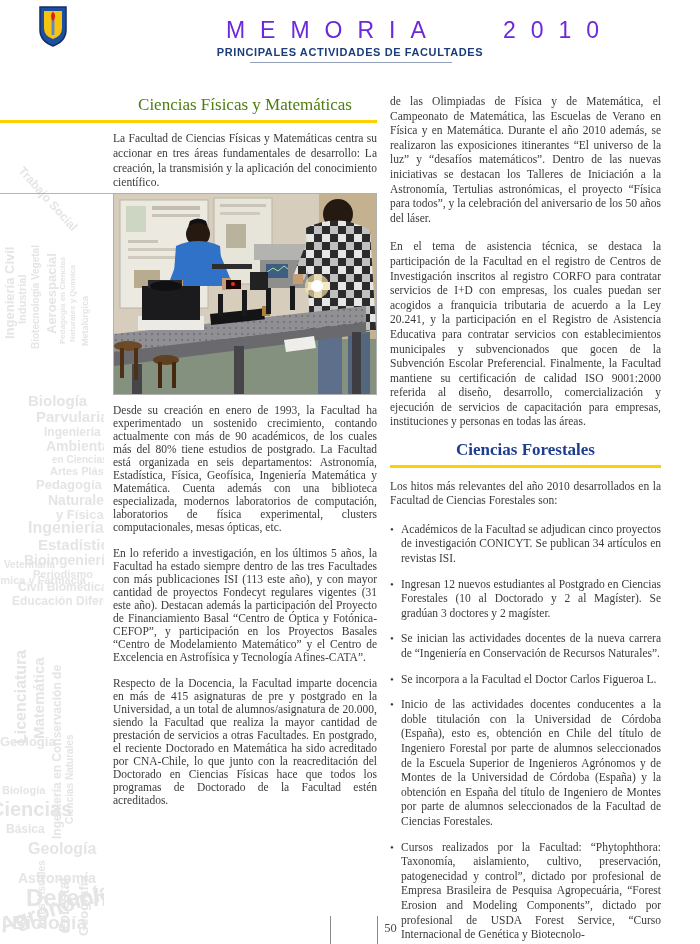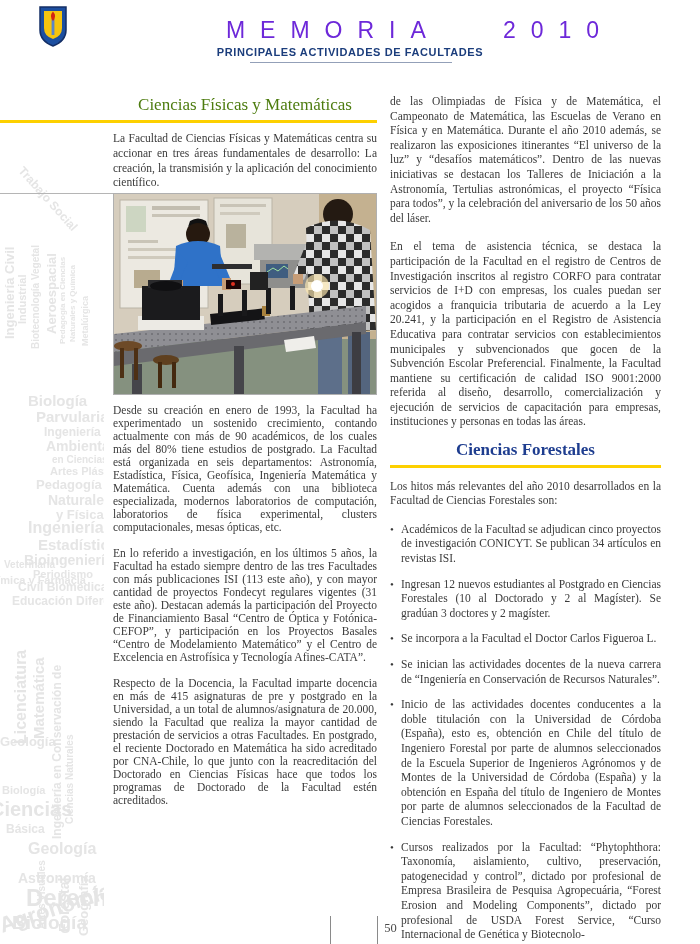--- a/index.html
+++ b/index.html
@@ -208,22 +208,22 @@
   </div>
 
   <div class="right-flow">
     <p>de las Olimpiadas de Física y de Matemática, el Campeonato de Matemática, las Escuelas de Verano en Física y en Matemática. Durante el año 2010 además, se realizaron las exposiciones itinerantes “El universo de la luz” y “desafíos matemáticos”. Dentro de las nuevas iniciativas se destacan los Talleres de Iniciación a la Astronomía, Tertulias astronómicas, el proyecto “Física para todos”, y la celebración del aniversario de los 50 años del láser.</p>
     <p>En el tema de asistencia técnica, se destaca la participación de la Facultad en el registro de Centros de Investigación inscritos al registro CORFO para contratar servicios de I+D con empresas, los cuales puedan ser acogidos a franquicia tributaria de acuerdo a la Ley 20.241, y la participación en el Registro de Asistencia Educativa para contratar servicios con establecimientos municipales y subvencionados que gocen de la Subvención Escolar Preferencial. Finalmente, la Facultad mantiene su certificación de calidad ISO 9001:2000 referida al diseño, desarrollo, comercialización y ejecución de servicios de capacitación para empresas, instituciones y personas en todas las áreas.</p>
     <h2 class="h-forestales">Ciencias Forestales</h2>
     <p class="forestales-intro">Los hitos más relevantes del año 2010 desarrollados en la Facultad de Ciencias Forestales son:</p>
     <ul class="bullets">
       <li>Académicos de la Facultad se adjudican cinco proyectos de investigación CONICYT. Se publican 34 artículos en revistas ISI.</li>
       <li>Ingresan 12 nuevos estudiantes al Postgrado en Ciencias Forestales (10 al Doctorado y 2 al Magíster). Se gradúan 3 doctores y 2 magíster.</li>
+      <li>Se inician las actividades docentes de la nueva carrera de “Ingeniería en Conservación de Recursos Naturales”.</li>
       <li>Se incorpora a la Facultad el Doctor Carlos Figueroa L.</li>
-      <li>Se inician las actividades docentes de la nueva carrera de “Ingeniería en Conservación de Recursos Naturales”.</li>
       <li>Inicio de las actividades docentes conducentes a la doble titulación con la Universidad de Córdoba (España), esto es, obtención en Chile del título de Ingeniero Forestal por parte de alumnos seleccionados de la Escuela Superior de Ingenieros Agrónomos y de Montes de la Universidad de Córdoba (España) y la obtención en España del título de Ingeniero de Montes por parte de alumnos seleccionados de la Facultad de Ciencias Forestales.</li>
       <li>Cursos realizados por la Facultad: “Phytophthora: Taxonomía, aislamiento, cultivo, preservación, patogenecidad y control”, dictado por profesional de Empresa Brasileira de Pesquisa Agropecuária, “Forest Erosion and Modeling Components”, dictado por profesional de USDA Forest Service, “Curso Internacional de Genética y Biotecnolo-</li>
     </ul>
   </div>
 
   <div class="pg-line l"></div>
   <div class="pg-line r"></div>
   <div class="pg-num">50</div>
 
 </div>

